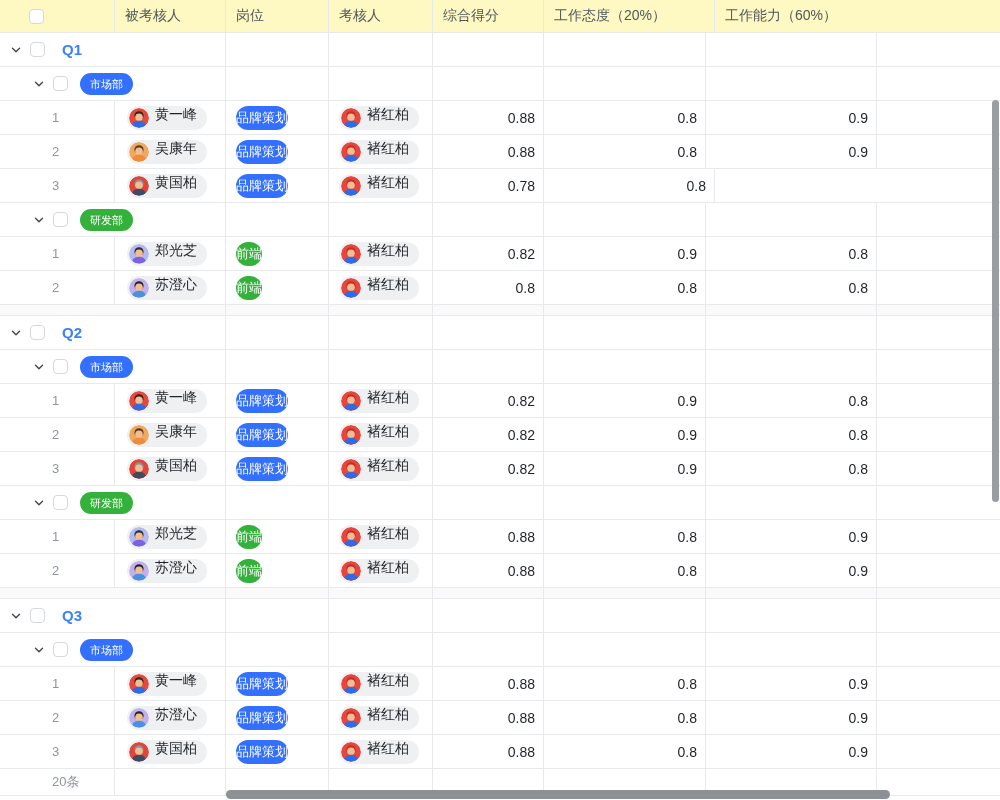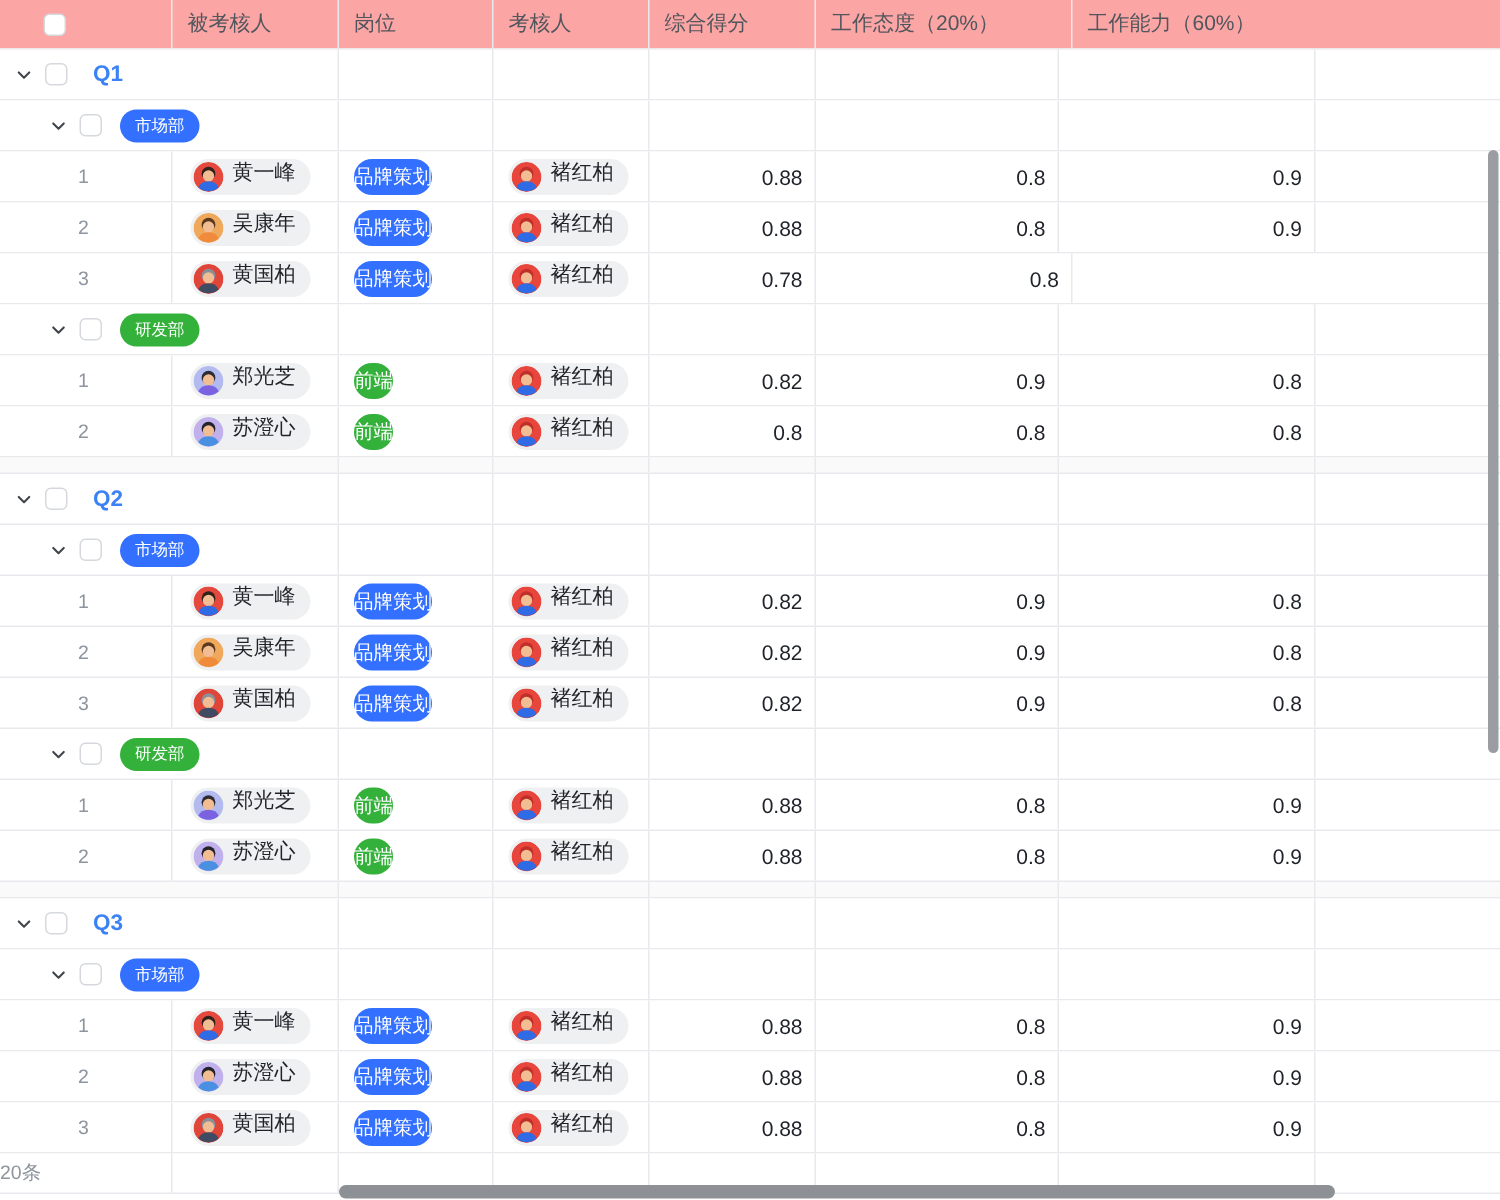--- a/index.html
+++ b/index.html
@@ -1,20 +1,20 @@
 <!DOCTYPE html>
 <html><head>
 <meta charset="utf-8">
 <style>
   *{margin:0;padding:0;box-sizing:border-box}
   html,body{background:#fff}
   body{font-family:"Liberation Sans","DejaVu Sans",sans-serif;color:#1f2329}
   .app{position:relative;width:1000px;height:800px;background:#fff;overflow:hidden}
   .row{display:flex;align-items:center;height:34px;border-bottom:1px solid #e7e9ec;background:#fff}
-  .header-row{height:33px;background:#fca5a5}
+  .header-row{height:33px;background:#fef9c3}
   .cell{display:flex;align-items:center;height:100%;border-right:1px solid #e7e9ec;overflow:hidden;flex:0 0 auto;font-size:14px}
   .c0{width:115px}.c1{width:111px}.c2{width:103px}.c3{width:104px}
   .c4{width:111px}.c5{width:162px}.c6{width:171px}
   .c7{flex:1 1 auto;border-right:none}
   .cg{width:226px}
   .hcell{color:#51565d;padding-left:10px;white-space:nowrap}
   .hcell.first{padding-left:0}
   .num{justify-content:flex-end;padding-right:8px;color:#1f2329}
   .idx{padding-left:52px;font-size:13px;color:#8f959e}
   .checkbox{width:15px;height:15px;border:1px solid #d5d8dc;border-radius:4px;background:#fff;flex:none}
@@ -26,21 +26,21 @@
   .group-label{margin-left:17px;font-weight:600;font-size:15px;color:#3b82f6}
   .dept-badge{margin-left:12px;height:22px;line-height:22px;padding:0 10px;border-radius:11px;color:#fff;font-size:11px;white-space:nowrap;background:#3370ff}
   .tag{height:24px;line-height:24px;padding:0 0;border-radius:12px;color:#fff;font-size:13px;white-space:nowrap;background:#3370ff}
   .pad10{padding-left:10px}
   .pad12{padding-left:12px}
   .pill{display:inline-flex;height:24px;border-radius:12px;background:#eff0f1;padding-right:10px}
   .pill svg{flex:none;margin:2px 0 2px 2px;border-radius:50%}
   .pill .pname{margin-left:6px;font-size:14px;color:#1f2329;white-space:nowrap}
   .spacer-row{height:11px;background:#fafafa}
   .footer-row{height:27px}
-  .footer-count{font-size:13px;color:#8f959e}
+  .footer-count{padding-left:52px;font-size:13px;color:#8f959e}
   .vthumb{position:absolute;right:1px;top:100px;width:7px;height:402px;border-radius:4px;background:#9a9ea3}
   .hthumb{position:absolute;left:226px;bottom:1px;height:9px;width:664px;border-radius:5px;background:#8d9094}
 </style>
 </head>
 <body>
 
 <div class="app">
 
   <div class="row header-row">
     <div class="cell c0 hcell first">

